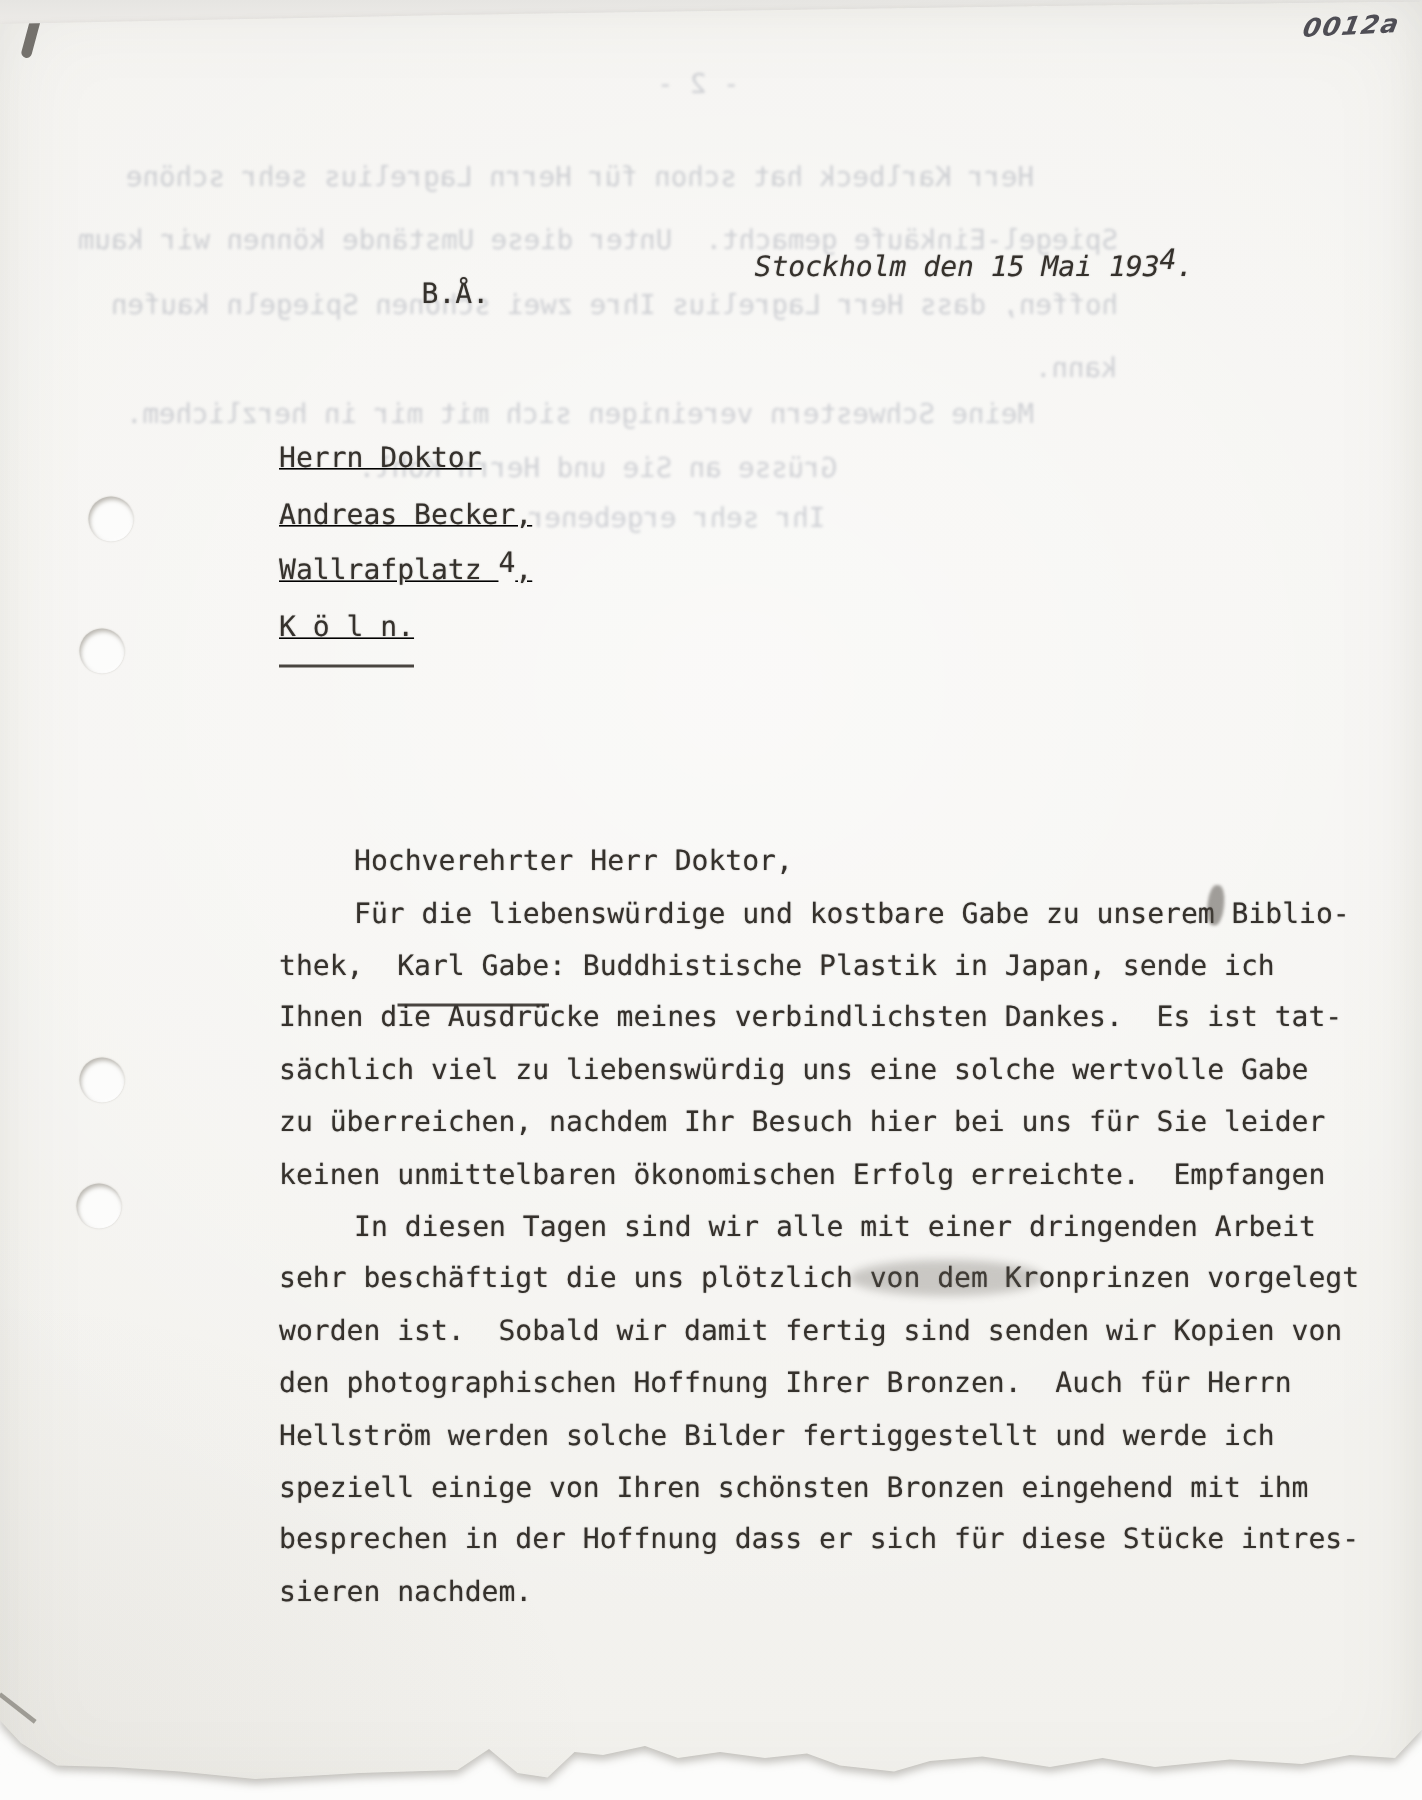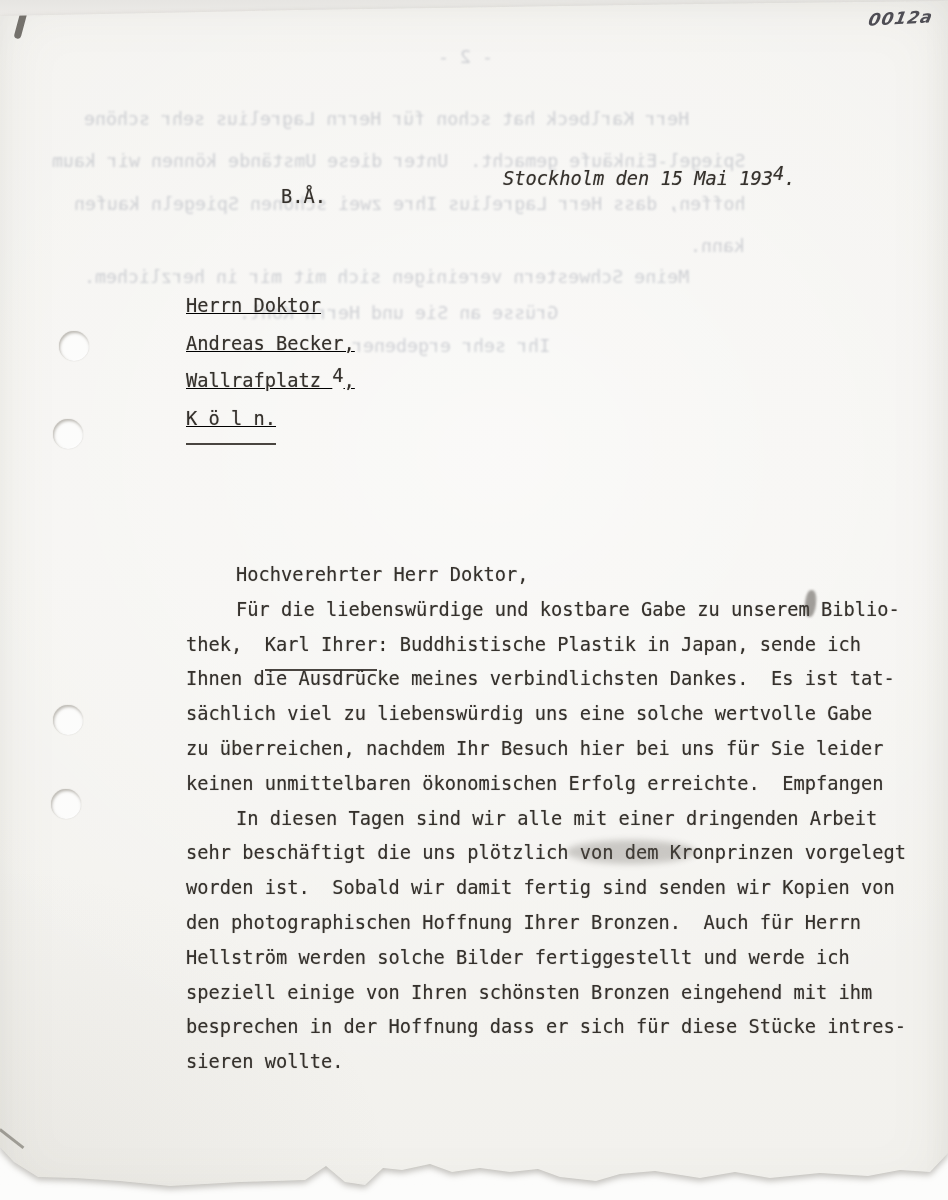--- a/index.html
+++ b/index.html
@@ -101,33 +101,33 @@
       <div id="recipient">
           <div class="tw line"><span>Herrn Doktor</span></div>
           <div class="tw line"><span>Andreas Becker,</span></div>
           <div class="tw line"><span>Wallrafplatz </span><span class="seg-raised">4</span><span>,</span></div>
           <div class="tw line"><span class="seg-u">K ö l n.</span></div>
         </div>
 
       <div id="body-block">
           <div class="tw line indent"><span>Hochverehrter Herr Doktor,</span></div>
           <div class="tw line indent"><span>Für die liebenswürdige und kostbare Gabe zu unserem Biblio-</span></div>
-          <div class="tw line"><span>thek,  </span><span class="seg-u">Karl Ihrer</span><span>: Buddhistische Plastik in Japan, sende ich</span></div>
+          <div class="tw line"><span>thek,  </span><span class="seg-u">Karl Gabe</span><span>: Buddhistische Plastik in Japan, sende ich</span></div>
           <div class="tw line"><span>Ihnen die Ausdrücke meines verbindlichsten Dankes.  Es ist tat-</span></div>
           <div class="tw line"><span>sächlich viel zu liebenswürdig uns eine solche wertvolle Gabe</span></div>
           <div class="tw line"><span>zu überreichen, nachdem Ihr Besuch hier bei uns für Sie leider</span></div>
           <div class="tw line"><span>keinen unmittelbaren ökonomischen Erfolg erreichte.  Empfangen</span></div>
           <div class="tw line indent"><span>In diesen Tagen sind wir alle mit einer dringenden Arbeit</span></div>
           <div class="tw line"><span>sehr beschäftigt die uns plötzlich von dem Kronprinzen vorgelegt</span></div>
           <div class="tw line"><span>worden ist.  Sobald wir damit fertig sind senden wir Kopien von</span></div>
           <div class="tw line"><span>den photographischen Hoffnung Ihrer Bronzen.  Auch für Herrn</span></div>
           <div class="tw line"><span>Hellström werden solche Bilder fertiggestellt und werde ich</span></div>
           <div class="tw line"><span>speziell einige von Ihren schönsten Bronzen eingehend mit ihm</span></div>
           <div class="tw line"><span>besprechen in der Hoffnung dass er sich für diese Stücke intres-</span></div>
-          <div class="tw line"><span>sieren wollte.</span></div>
+          <div class="tw line"><span>sieren nachdem.</span></div>
         </div>
 
       <div id="hole-1" class="hole"></div>
       <div id="hole-2" class="hole"></div>
       <div id="hole-3" class="hole"></div>
       <div id="hole-4" class="hole"></div>
 
       <div id="mark-top-left"></div>
       <div id="mark-bottom-left-curl"></div>
       <div id="smudge-biblio"></div>

